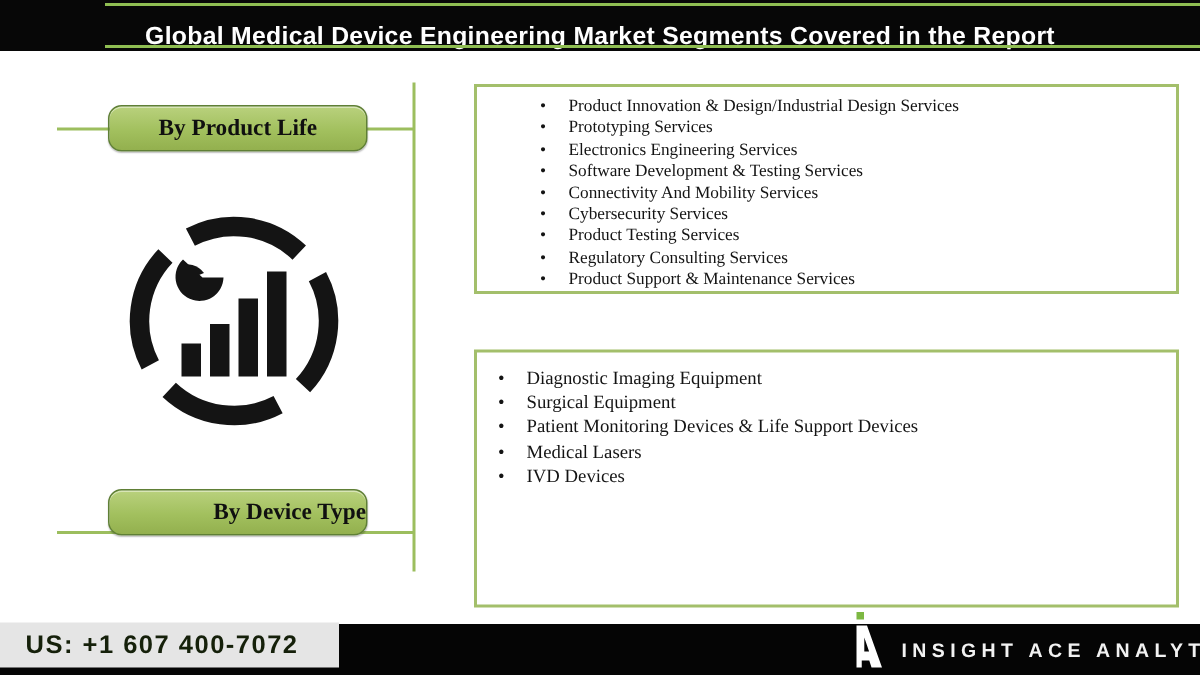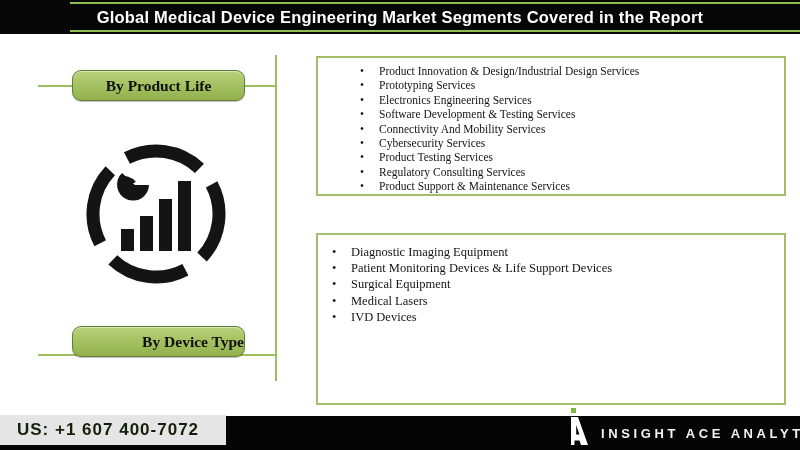--- a/index.html
+++ b/index.html
@@ -5,21 +5,21 @@
   * { margin:0; padding:0; box-sizing:border-box; }
   html,body { background:#ffffff; }
   .stage {
     position:relative; width:800px; height:450px; background:#ffffff;
     font-family:"Liberation Serif", serif; overflow:hidden;
   }
 
   
   .header-bar {
     position:absolute; left:0; top:0; width:800px; height:34px;
-    background:#070707; display:flex; align-items:center; justify-content:center;
+    background:#070707; display:flex; align-items:flex-end; justify-content:center;
   }
   .header-title {
     color:#ffffff; font-family:"Liberation Sans", sans-serif;
     font-weight:700; font-size:16.5px; letter-spacing:0.2px;
   }
   .header-rule-top    { position:absolute; left:70px; right:0; top:2px;  height:2px; background:#8fbe52; }
   .header-rule-bottom { position:absolute; left:70px; right:0; top:30px; height:2px; background:#8fbe52; }
 
   
   .h-line { position:absolute; height:2px; background:#9cbe5e; }
@@ -125,22 +125,22 @@
       <li>Cybersecurity Services</li>
       <li>Product Testing Services</li>
       <li>Regulatory Consulting Services</li>
       <li>Product Support &amp; Maintenance Services</li>
     </ul>
   </div>
 
   <div class="list-box box-devices">
     <ul>
       <li>Diagnostic Imaging Equipment</li>
+      <li>Surgical Equipment</li>
       <li>Patient Monitoring Devices &amp; Life Support Devices</li>
-      <li>Surgical Equipment</li>
       <li>Medical Lasers</li>
       <li>IVD Devices</li>
     </ul>
   </div>
 
   <div class="footer-bar"></div>
   <div class="footer-phone-block">
     <span class="footer-phone">US: +1 607 400-7072</span>
   </div>
   <div class="footer-logo">

